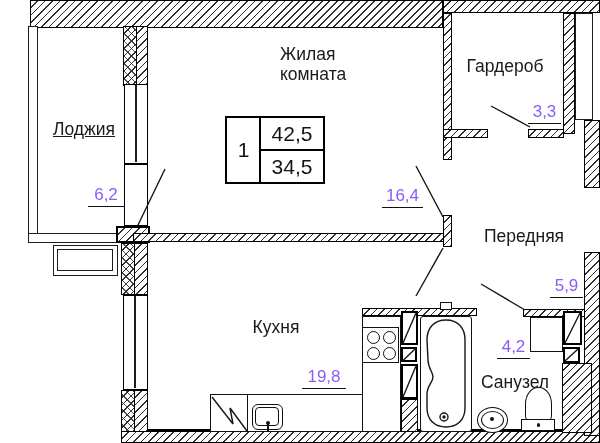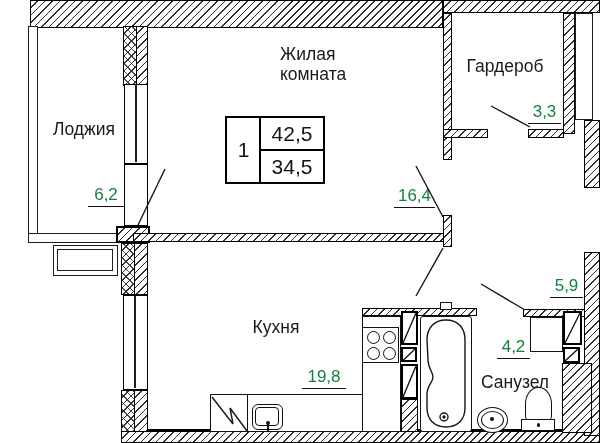--- a/index.html
+++ b/index.html
@@ -9,21 +9,21 @@
   .hatch{background-image:repeating-linear-gradient(135deg,transparent 0 4px,#2e2e2e 4px 5.3px);
          background-color:#fff;border:1.6px solid #000;}
   .xhatch{background-image:repeating-linear-gradient(135deg,transparent 0 4px,#2e2e2e 4px 5.3px),
           repeating-linear-gradient(45deg,transparent 0 4px,#4a4a4a 4px 5.3px);
           background-color:#fff;border:1.6px solid #000;}
   .thinwall{background:#fff;border:1.3px solid #1d1d1d;}
   .window{background:#fff;border:1.6px solid #000;}
   .shaft{background:#fff;border:2px solid #000;}
   .fixture{background:#fff;border:1.6px solid #111;}
   .room-label{font-size:17.5px;line-height:20px;text-align:center;white-space:nowrap;color:#1a1a1a;}
-  .area-label{font-size:17px;text-align:center;white-space:nowrap;color:#15803d;
+  .area-label{font-size:17px;text-align:center;white-space:nowrap;color:#8b5cf6;
               border-bottom:1.6px solid #111;padding:0 2px 1px 2px;}
   .box-num{font-size:21px;text-align:center;color:#141414;}
   .midline{background:#1d1d1d;}
   svg.overlay{left:0;top:0;pointer-events:none;z-index:30;}
   .burner{width:13px;height:13px;border:1.4px solid #111;border-radius:50%;background:#fff;}
 </style>
 </head>
 <body>
 
 <div id="plan">
@@ -107,28 +107,29 @@
     <div class="box-num" style="left:0;top:20px;width:33px;">1</div>
     <div class="box-num" style="left:34px;top:4px;width:62px;">42,5</div>
     <div class="box-num" style="left:34px;top:37px;width:62px;">34,5</div>
   </div>
 
   <div class="room-label" style="left:220px;top:44px;width:120px;">
     <span>Жилая</span>
       <br>
     <span>комната</span>
   </div>
-  <div class="area-label" style="left:382px;top:186px;width:41px;margin-left:12px;">16,4</div>
+  <div class="area-label" style="left:382px;top:186px;width:41px;">16,4</div>
 
-  <div class="room-label" style="left:40px;top:119px;width:88px;">Лоджия</div>
+  <div class="room-label" style="left:40px;top:119px;width:88px;text-decoration:underline;">Лоджия</div>
   <div class="area-label" style="left:88px;top:185px;width:36px;">6,2</div>
 
   <div class="room-label" style="left:457px;top:56px;width:96px;">Гардероб</div>
   <div class="area-label" style="left:528px;top:102px;width:33px;">3,3</div>
 
+  <div class="room-label" style="left:478px;top:226px;width:92px;">Передняя</div>
   <div class="area-label" style="left:550px;top:276px;width:33px;">5,9</div>
 
   <div class="room-label" style="left:244px;top:317px;width:64px;">Кухня</div>
   <div class="area-label" style="left:302px;top:367px;width:44px;">19,8</div>
 
   <div class="room-label" style="left:474px;top:359px;width:82px;margin-top:13px;">Санузел</div>
   <div class="area-label" style="left:497px;top:337px;width:33px;">4,2</div>
 
   <svg class="overlay" width="600" height="443" viewBox="0 0 600 443" fill="none" stroke="#161616" stroke-width="1.4">
     <path d="M138,225 L165,169"></path>

